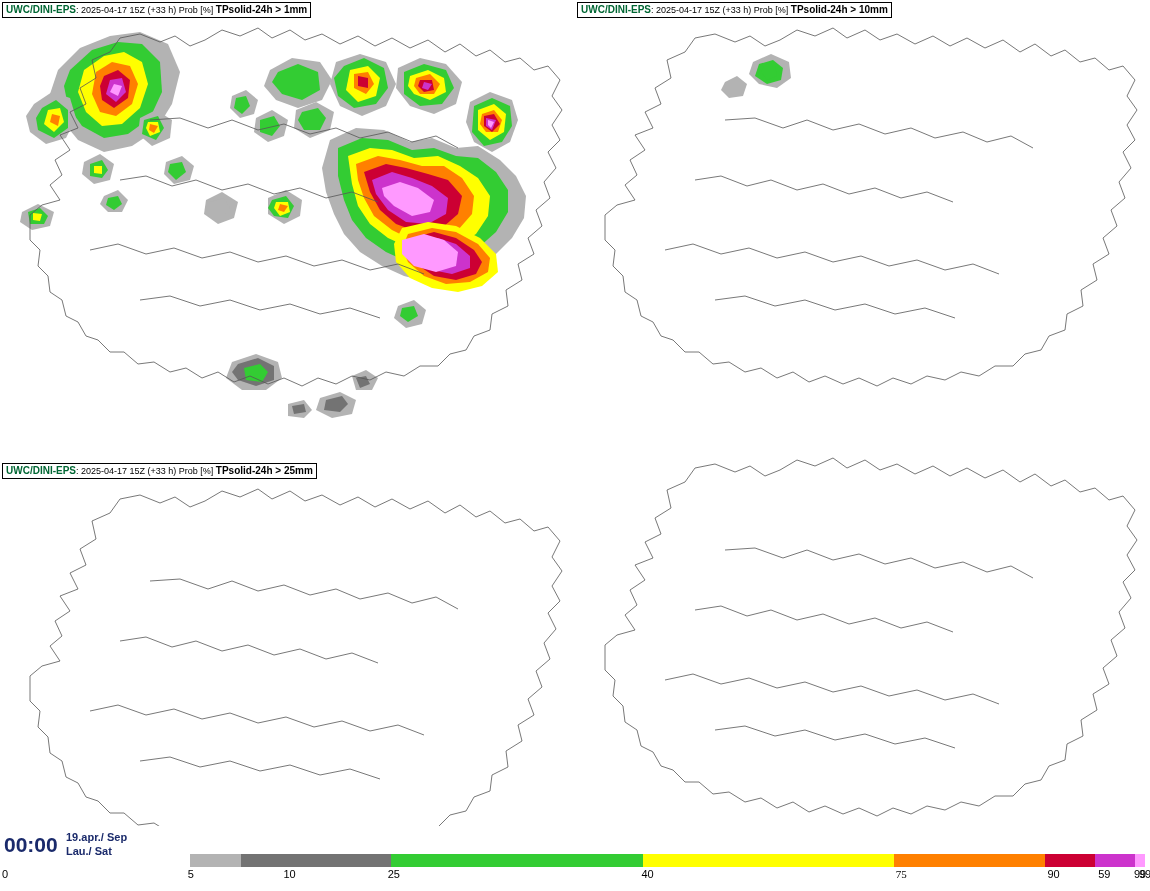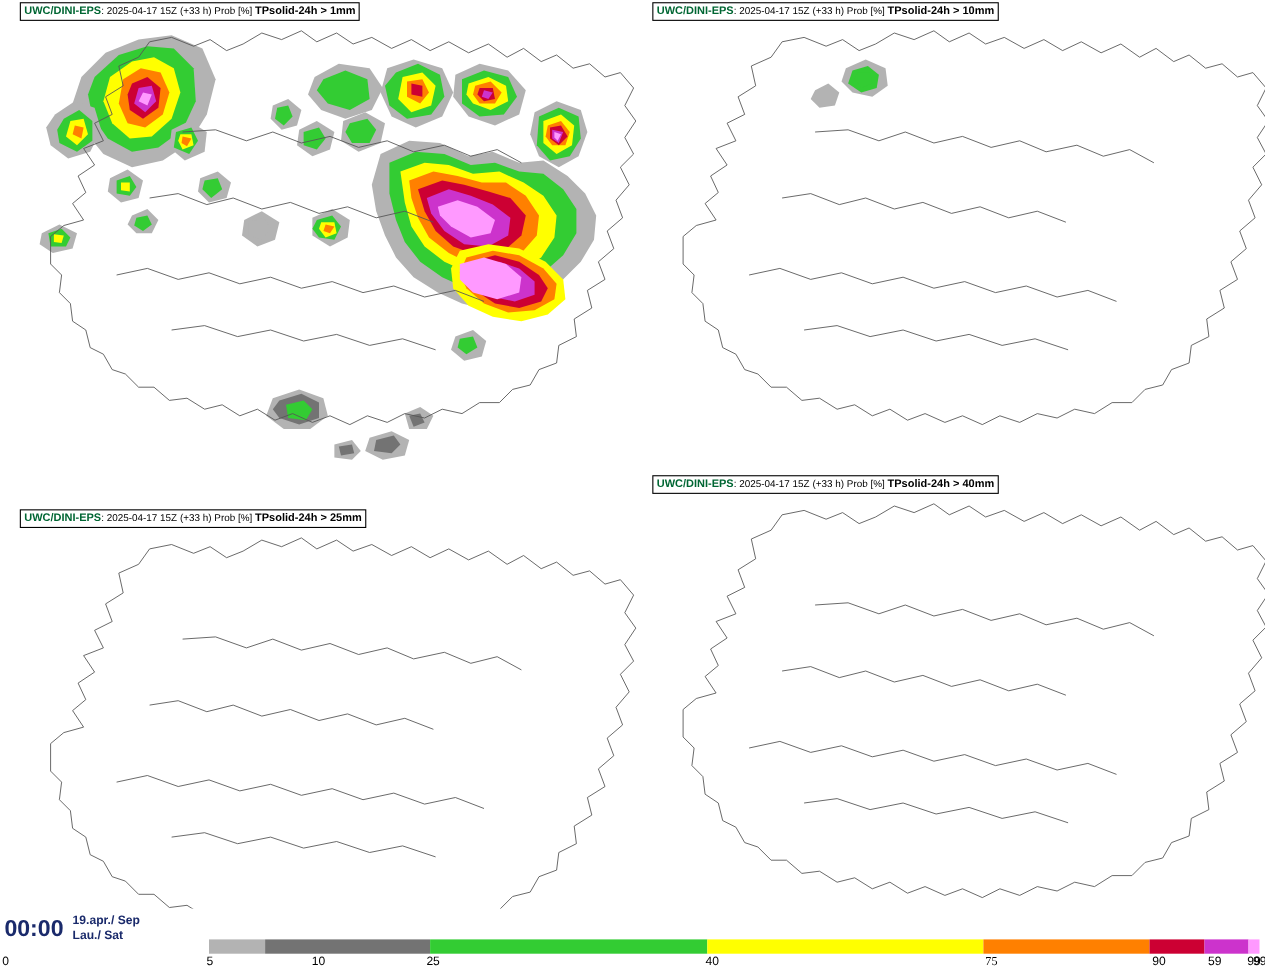--- a/index.html
+++ b/index.html
@@ -9,21 +9,21 @@
   }
   body {
     width: 1150px;
     height: 891px;
     font-family: "Liberation Sans", sans-serif;
     overflow: hidden;
     position: relative;
   }
   .grid {
     position: absolute;
-    left: 16px; top: 0;
+    left: 0; top: 0;
     width: 913px;
     height: 891px;
   }
   .panel {
     position: absolute;
     width: 575px;
     height: 430px;
     overflow: hidden;
     background: #ffffff;
   }
@@ -329,23 +329,20 @@
   <div class="panel" id="panel-3">
     <svg class="map-svg" viewBox="0 0 575 430">
       <g fill="none" stroke="#555555" stroke-width="0.8">
         <path d="M30,215 L42,205 L60,200 L50,185 L62,175 L55,160 L70,150 L60,135 L78,128 L70,112 L86,104 L80,88 L96,78 L92,60 L110,52 L120,38 L140,34 L160,42 L175,36 L190,46 L205,40 L222,30 L240,36 L258,28 L272,38 L290,30 L305,40 L322,34 L340,44 L358,36 L375,46 L392,38 L410,48 L428,40 L445,52 L460,44 L476,56 L490,50 L505,62 L520,58 L534,70 L548,66 L560,80 L552,96 L562,110 L552,125 L560,140 L548,152 L556,168 L544,182 L550,198 L536,210 L542,226 L528,238 L534,254 L518,264 L522,280 L506,290 L508,306 L492,314 L490,330 L474,336 L466,350 L450,354 L438,366 L420,366 L404,376 L386,372 L370,380 L352,376 L336,384 L318,378 L302,386 L284,378 L268,384 L250,376 L234,382 L218,372 L202,378 L186,368 L170,372 L154,362 L138,364 L124,352 L110,352 L98,340 L86,336 L78,322 L66,316 L62,300 L50,292 L48,276 L38,266 L40,250 L30,240 Z"></path>
         <path d="M150,120 L180,118 L208,128 L232,120 L258,130 L284,124 L310,134 L336,128 L360,138 L388,132 L412,142 L436,136 L458,148"></path>
         <path d="M120,180 L146,176 L172,186 L196,180 L222,190 L248,184 L274,194 L300,188 L326,198 L352,192 L378,202"></path>
         <path d="M90,250 L118,244 L146,254 L174,248 L202,258 L230,252 L258,262 L286,256 L314,266 L342,260 L370,270 L398,264 L424,274"></path>
         <path d="M140,300 L170,296 L200,306 L230,300 L260,310 L290,304 L320,314 L350,308 L380,318"></path>
       </g>
     </svg>
-    <div class="panel-title">
-      <span class="model">UWC/DINI-EPS</span><span class="run">: 2025-04-17 15Z (+33 h) Prob [%] </span><span class="param">TPsolid-24h &gt; 40mm</span>
-    </div>
   </div>
 </div>
 
 <div class="bottom-bar">
   <div class="time-block">
     <span class="time-big">00:00</span>
     <span class="date-line1">19.apr./ Sep</span>
     <span class="date-line2">Lau./ Sat</span>
   </div>
 

